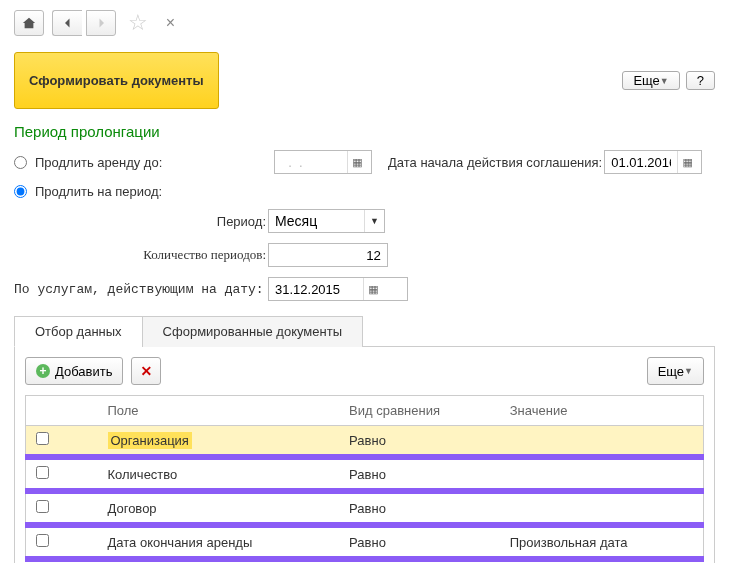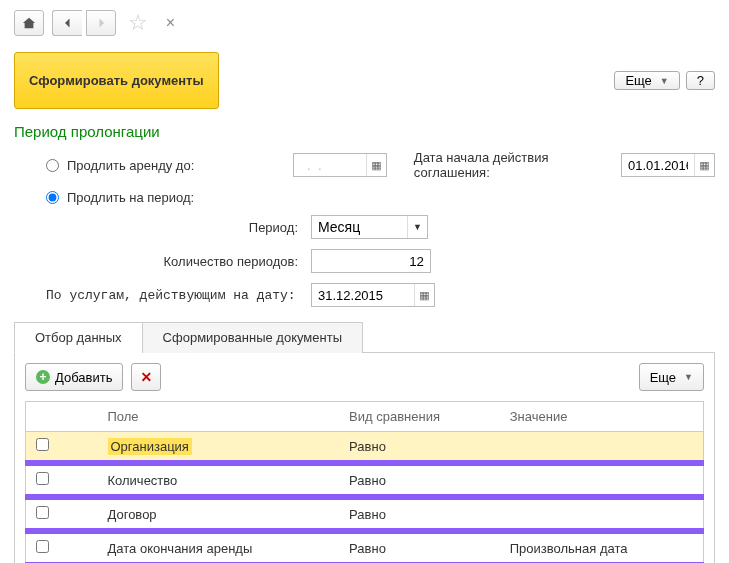--- a/index.html
+++ b/index.html
@@ -8,23 +8,23 @@
 .nav-btns { display: flex; gap: 4px; }
 .icon-btn { width: 30px; height: 26px; border: 1px solid #bbb; background: linear-gradient(#fff,#eee); border-radius: 3px; cursor: pointer; display: flex; align-items: center; justify-content: center; font-size: 13px; color: #444; }
 .icon-btn.pair-left { border-radius: 3px 0 0 3px; border-right: none; }
 .icon-btn.pair-right { border-radius: 0 3px 3px 0; color: #bbb; }
 .star { color: #ccc; font-size: 22px; margin: 0 4px; cursor: pointer; }
 .title { font-size: 20px; font-weight: normal; color: #333; flex: 1; }
 .close-x { color: #888; font-size: 16px; cursor: pointer; padding: 0 6px; }
 .toolbar { display: flex; justify-content: space-between; align-items: center; margin-bottom: 14px; }
 .primary-btn { background: linear-gradient(#ffe15a,#ffd21f); border: 1px solid #d4a800; padding: 20px 14px; border-radius: 3px; font-weight: bold; font-size: 13px; cursor: pointer; color: #333; }
 .right-btns { display: flex; gap: 6px; }
-.std-btn { border: 1px solid #aaa; background: linear-gradient(#fff,#eee); padding: 1px 10px; border-radius: 3px; cursor: pointer; font-size: 13px; display: flex; align-items: center; gap: 8px; }
+.std-btn { border: 1px solid #aaa; background: linear-gradient(#fff,#eee); padding: 1px 10px; border-radius: 3px; cursor: pointer; font-size: 13px; display: flex; align-items: center; gap: 0; }
 .section-title { color: #0a8a0a; font-size: 15px; margin-bottom: 10px; }
-.form-row { display: flex; align-items: center; margin-bottom: 10px; gap: 13px; margin-left: 32px; }
+.form-row { display: flex; align-items: center; margin-bottom: 10px; gap: 2px; }
 .radio-row { display: flex; align-items: center; gap: 6px; }
 .radio-label { margin-left: 2px; }
 .label-right { text-align: right; }
 .date-input { display: flex; align-items: center; border: 1px solid #bbb; height: 24px; background: #fff; }
 .date-input input { border: none; outline: none; padding: 3px 6px; width: 72px; font-size: 13px; font-family: inherit; }
 .date-input .cal-icon { width: 20px; height: 100%; display: flex; align-items: center; justify-content: center; border-left: 1px solid #ddd; font-size: 11px; color: #666; cursor: pointer; }
 .select-wrap { display: flex; border: 1px solid #bbb; height: 24px; }
 .select-wrap input { border: none; outline: none; padding: 3px 6px; width: 95px; font-size: 14px; font-family: inherit; }
 .select-wrap .dd { width: 20px; border-left: 1px solid #ddd; display: flex; align-items: center; justify-content: center; font-size: 9px; cursor: pointer; }
 .num-input { border: 1px solid #bbb; padding: 3px 6px; height: 24px; text-align: right; width: 120px; }
@@ -110,27 +110,27 @@
 
 <div class="form-row">
   <span class="label-right" style="width:252px;">Период:</span>
   <div class="select-wrap">
     <input type="text" value="Месяц" style="">
     <span class="dd">▼</span>
   </div>
 </div>
 
 <div class="form-row">
-  <span class="label-right" style="width:252px;">Количество периодов:</span>
+  <span class="label-right" style="width:252px;font-family:Liberation Serif, serif;">Количество периодов:</span>
   <input class="num-input" type="text" value="12" style="">
 </div>
 
 <div class="form-row">
   <span style="width:252px;font-family:Liberation Mono, monospace;">По услугам, действующим на дату:</span>
-  <div class="date-input" style="width:124px;justify-content:space-between;">
+  <div class="date-input" style="width:140px;">
     <input type="text" style="width: 94px;" value="31.12.2015">
     <span class="cal-icon">▦</span>
   </div>
 </div>
 
 <div class="tabs">
   <div class="tab active">Отбор данных</div>
   <div class="tab">Сформированные документы</div>
 </div>
 

